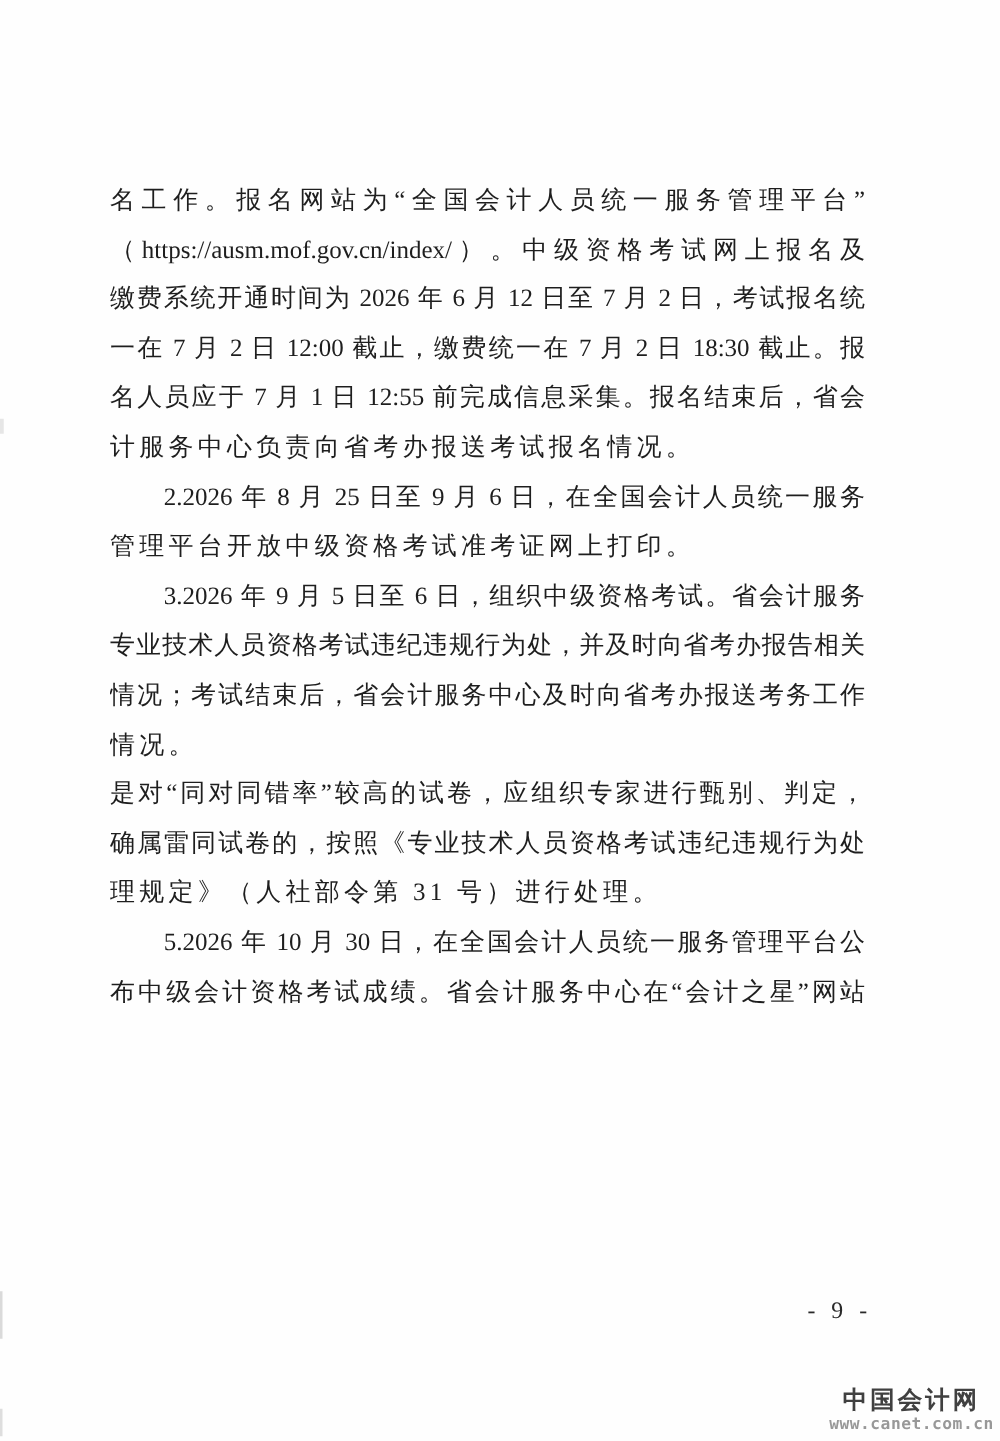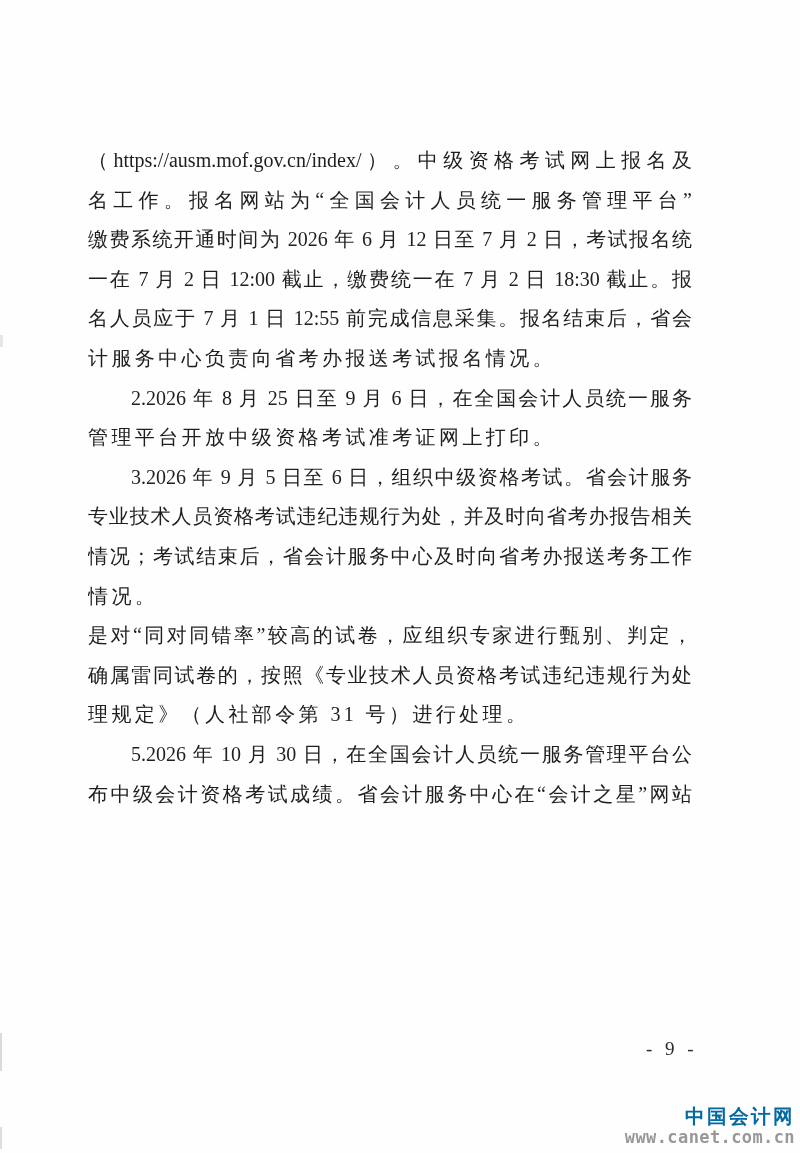--- a/index.html
+++ b/index.html
@@ -48,45 +48,46 @@
     right: 5px;
     bottom: 6px;
     text-align: right;
     line-height: 1.1;
   }
   .wm-title {
     font-family: "Liberation Sans", "DejaVu Sans", sans-serif;
     font-size: 19.5px;
     font-weight: 700;
     letter-spacing: 2.5px;
-    color: #0369a1;
+    color: #404040;
+    text-align: center;
   }
   .wm-url {
     font-family: "DejaVu Sans Mono", "Liberation Mono", monospace;
-    font-size: 17px;
+    font-size: 13px;
     font-weight: 700;
     letter-spacing: 0.4px;
     color: #989898;
     margin-top: 1px;
   }
   .artifact { position: absolute; left: 0; }
   .a1 { top: 335px; width: 3px; height: 12px; background: #e6e6e6; }
   .a2 { top: 1033px; width: 2px; height: 38px; background: #dadada; }
   .a3 { top: 1127px; width: 2px; height: 22px; background: #dedede; }
 </style>
 </head>
 <body>
 
 <div class="page">
 
   <div class="text-block">
 
     <div class="para">
+      <div class="line">名工作。报名网站为“全国会计人员统一服务管理平台”</div>
       <div class="line">（https://ausm.mof.gov.cn/index/）。中级资格考试网上报名及</div>
-      <div class="line">名工作。报名网站为“全国会计人员统一服务管理平台”</div>
       <div class="line">缴费系统开通时间为 2026 年 6 月 12 日至 7 月 2 日，考试报名统</div>
       <div class="line">一在 7 月 2 日 12:00 截止，缴费统一在 7 月 2 日 18:30 截止。报</div>
       <div class="line">名人员应于 7 月 1 日 12:55 前完成信息采集。报名结束后，省会</div>
       <div class="line short">计服务中心负责向省考办报送考试报名情况。</div>
     </div>
 
     <div class="para">
       <div class="line indent">2.2026 年 8 月 25 日至 9 月 6 日，在全国会计人员统一服务</div>
       <div class="line short">管理平台开放中级资格考试准考证网上打印。</div>
     </div>

